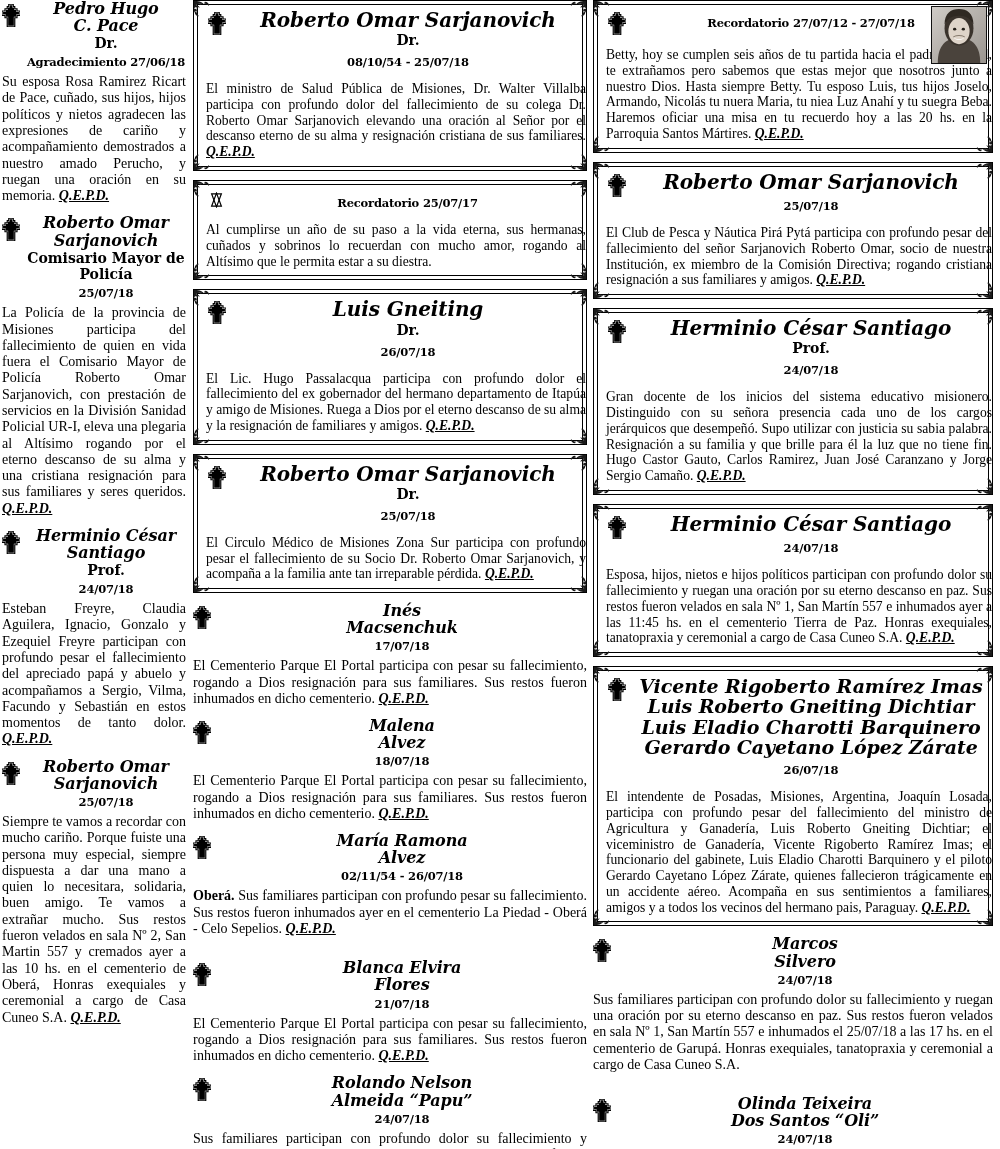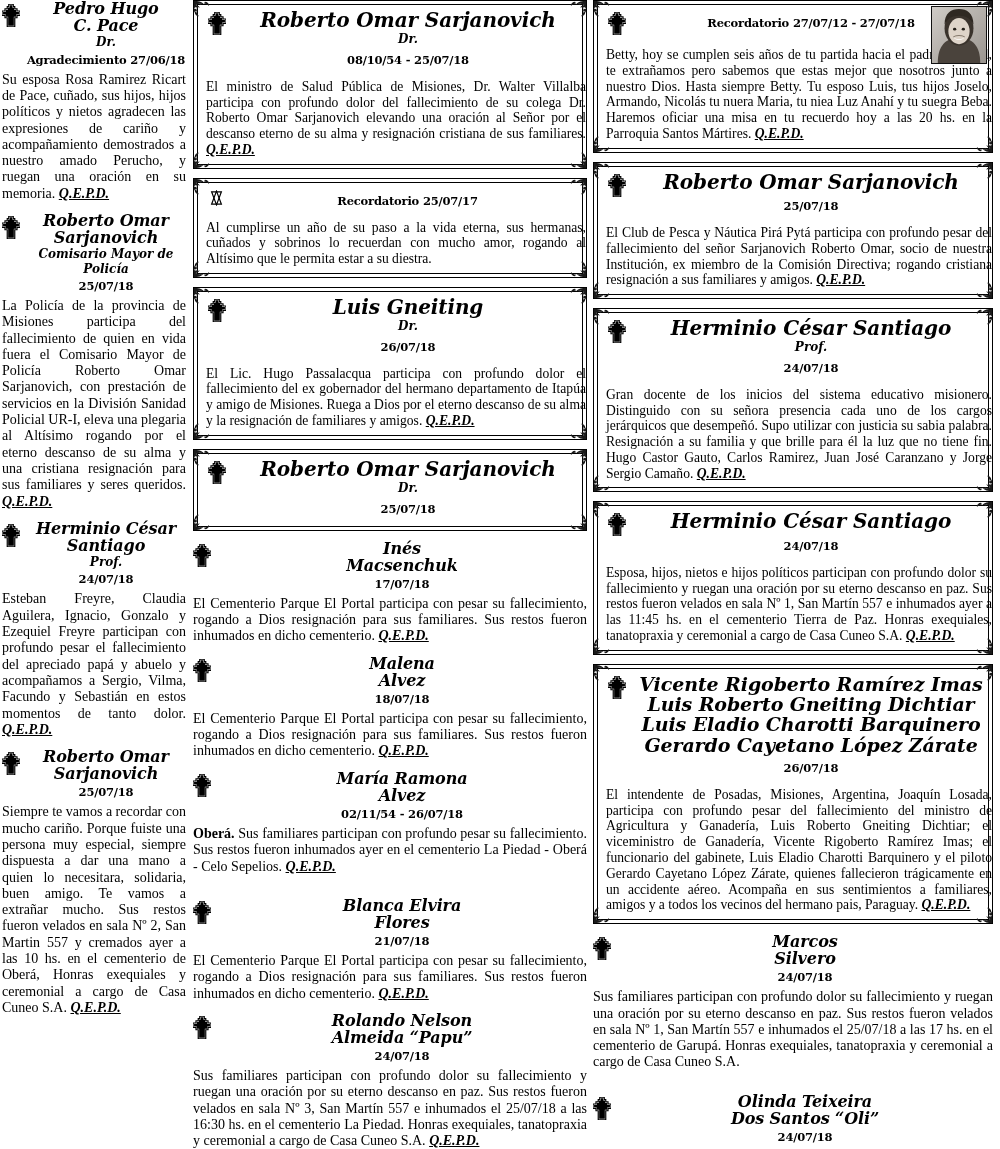--- a/index.html
+++ b/index.html
@@ -29,22 +29,22 @@
     font-style:italic; font-weight:bold;
     line-height:1.07;
     letter-spacing:-0.1px;
   }
   .nm-md  { font-size:16px; }
   .nm-lg  { font-size:19px; }
   .nm-xl  { font-size:20px; }
 
   .title-role {
     font-family:"DejaVu Serif", serif;
-    font-style:italic; font-weight:bold;
-    font-size:12px; line-height:1.2; margin-top:1px;
+    font-weight:bold;
+    font-size:14px; line-height:1.2; margin-top:1px;
   }
   .date {
     font-family:"DejaVu Serif", serif;
     font-weight:bold; font-size:11.5px;
     margin-top:3px; letter-spacing:-0.2px;
   }
   .date-box { margin-top:6px; margin-bottom:4px; }
 
   .body-txt {
     font-size:14px; line-height:1.165;
@@ -378,20 +378,21 @@
               <span class="cross-wrap"><svg viewBox="0 0 24 30" width="18" height="23" aria-hidden="true">
                   <path d="M9 0 H15 V3 H17 V6 H20 V9 H24 V15 H20 V18 H17 V30 H7 V18 H4 V15 H0 V9 H4 V6 H7 V3 H9 Z" fill="none" stroke="#000" stroke-width="1.6"></path>
                   <path d="M10.3 1.4 H13.7 V4.4 H16 V7.4 H19 V10.4 H22.6 V13.6 H19 V16.6 H15.8 V28.6 H8.2 V16.6 H5 V13.6 H1.4 V10.4 H5 V7.4 H8 V4.4 H10.3 Z" fill="#000"></path>
                 </svg></span>
               <div class="names-wrap">
                 <div class="nm nm-xl">Roberto Omar Sarjanovich</div>
                 <div class="title-role">Dr.</div>
                 <div class="date date-box">25/07/18</div>
               </div>
             </div>
+            <div class="body-txt tight">El Circulo Médico de Misiones Zona Sur participa con profundo pesar el fallecimiento de su Socio Dr. Roberto Omar Sarjanovich, y acompaña a la familia ante tan irreparable pérdida. <span class="qepd">Q.E.P.D.</span></div>
           </div>
         </div>
       </div>
     <div class="subcols">
       <div class="subcol" id="col2-sl">
           <div class="notice">
             <div class="notice-head">
               <span class="cross-wrap"><svg viewBox="0 0 24 30" width="18" height="23" aria-hidden="true">
                   <path d="M9 0 H15 V3 H17 V6 H20 V9 H24 V15 H20 V18 H17 V30 H7 V18 H4 V15 H0 V9 H4 V6 H7 V3 H9 Z" fill="none" stroke="#000" stroke-width="1.6"></path>
                   <path d="M10.3 1.4 H13.7 V4.4 H16 V7.4 H19 V10.4 H22.6 V13.6 H19 V16.6 H15.8 V28.6 H8.2 V16.6 H5 V13.6 H1.4 V10.4 H5 V7.4 H8 V4.4 H10.3 Z" fill="#000"></path>

